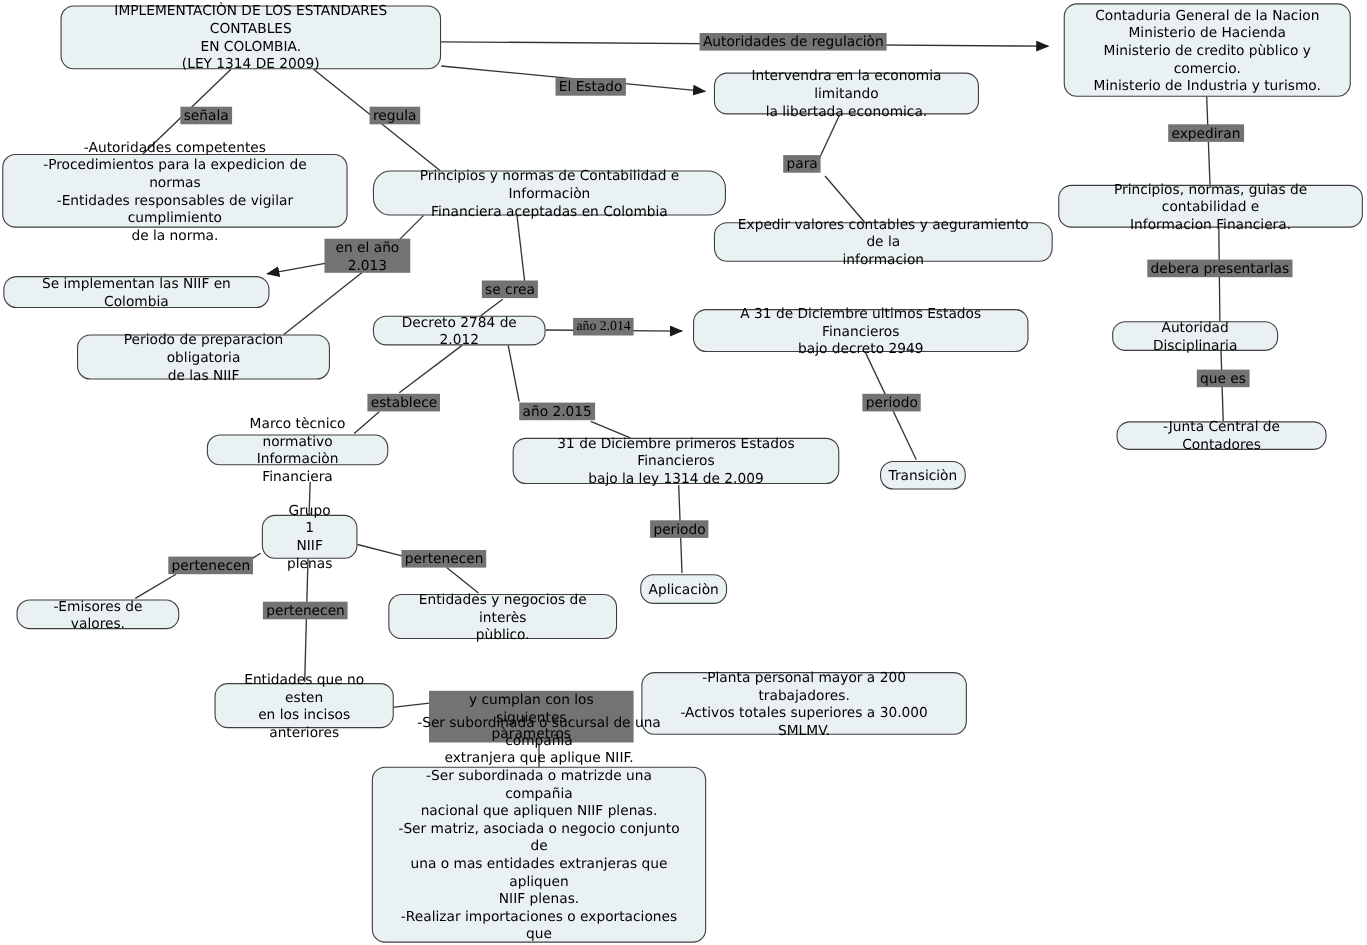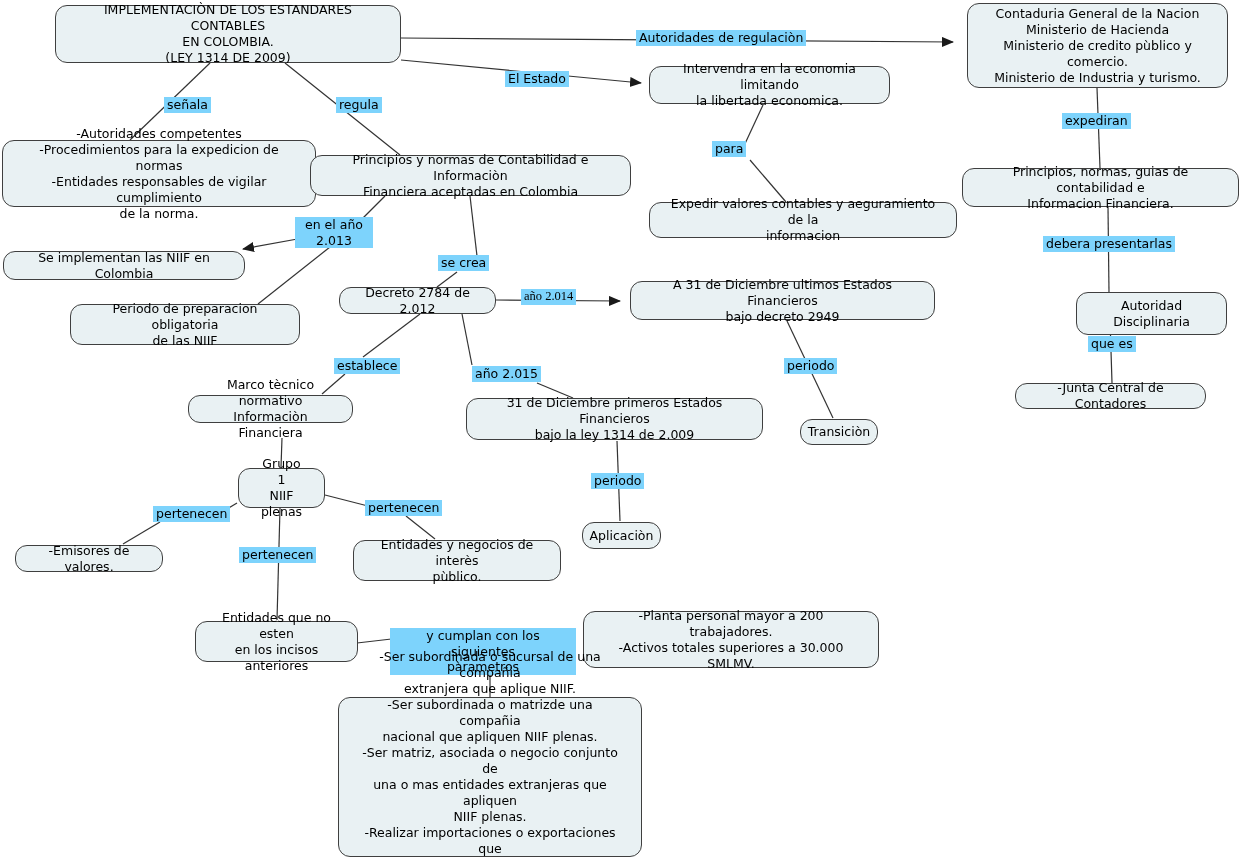--- a/index.html
+++ b/index.html
@@ -29,21 +29,21 @@
     text-align: center;
     font-size: 12.5px;
     line-height: 1.28;
     color: #000000;
     white-space: pre-line;
     padding: 2px 18px;
     z-index: 3;
   }
   .edge-label {
     position: absolute;
-    background: #7dd3fc;
+    background: #737373;
     padding: 0 3px;
     font-size: 12.5px;
     line-height: 1.25;
     color: #000000;
     white-space: pre-line;
     text-align: center;
     z-index: 2;
   }
   line, path.arrowhead { stroke: #333333; }
 </style>
@@ -101,40 +101,40 @@
 Ministerio de Industria y turismo.</div>
 
   <div class="node" style="left:649px; top:66px; width:241px; height:38px;">Intervendra en la economia limitando
 la libertada economica.</div>
 
   <div class="node" style="left:2px; top:140px; width:314px; height:67px;">-Autoridades competentes
 -Procedimientos para la expedicion de normas
 -Entidades responsables de vigilar cumplimiento
 de la norma.</div>
 
-  <div class="node" style="left:310px; top:155px; width:321px; height:41px;">Principios y normas de Contabilidad e Informaciòn
+  <div class="node" style="left:339px; top:155px; width:321px; height:41px;border-radius:16px;">Principios y normas de Contabilidad e Informaciòn
 Financiera aceptadas en Colombia</div>
 
   <div class="node" style="left:649px; top:202px; width:308px; height:36px;">Expedir valores contables y aeguramiento de la
 informacion</div>
 
   <div class="node" style="left:962px; top:168px; width:277px; height:39px;">Principios, normas, guias de contabilidad e
 Informacion Financiera.</div>
 
   <div class="node" style="left:3px; top:251px; width:242px; height:29px;">Se implementan las NIIF en Colombia</div>
 
   <div class="node" style="left:70px; top:304px; width:230px; height:41px;">Periodo de preparacion obligatoria
 de las NIIF</div>
 
   <div class="node" style="left:339px; top:287px; width:157px; height:27px;">Decreto 2784 de 2.012</div>
 
   <div class="node" style="left:630px; top:281px; width:305px; height:39px;">A 31 de Diciembre ultimos Estados Financieros
 bajo decreto 2949</div>
 
-  <div class="node" style="left:1076px; top:292px; width:151px; height:43px;">Autoridad Disciplinaria</div>
+  <div class="node" style="left:1011px; top:292px; width:151px; height:27px;">Autoridad Disciplinaria</div>
 
   <div class="node" style="left:1015px; top:383px; width:191px; height:26px;">-Junta Central de Contadores</div>
 
   <div class="node" style="left:188px; top:395px; width:165px; height:28px;">Marco tècnico normativo
 Informaciòn Financiera</div>
 
   <div class="node" style="left:466px; top:398px; width:297px; height:42px;">31 de Diciembre primeros Estados Financieros
 bajo la ley 1314 de 2.009</div>
 
   <div class="node" style="left:800px; top:419px; width:78px; height:26px;">Transiciòn</div>

